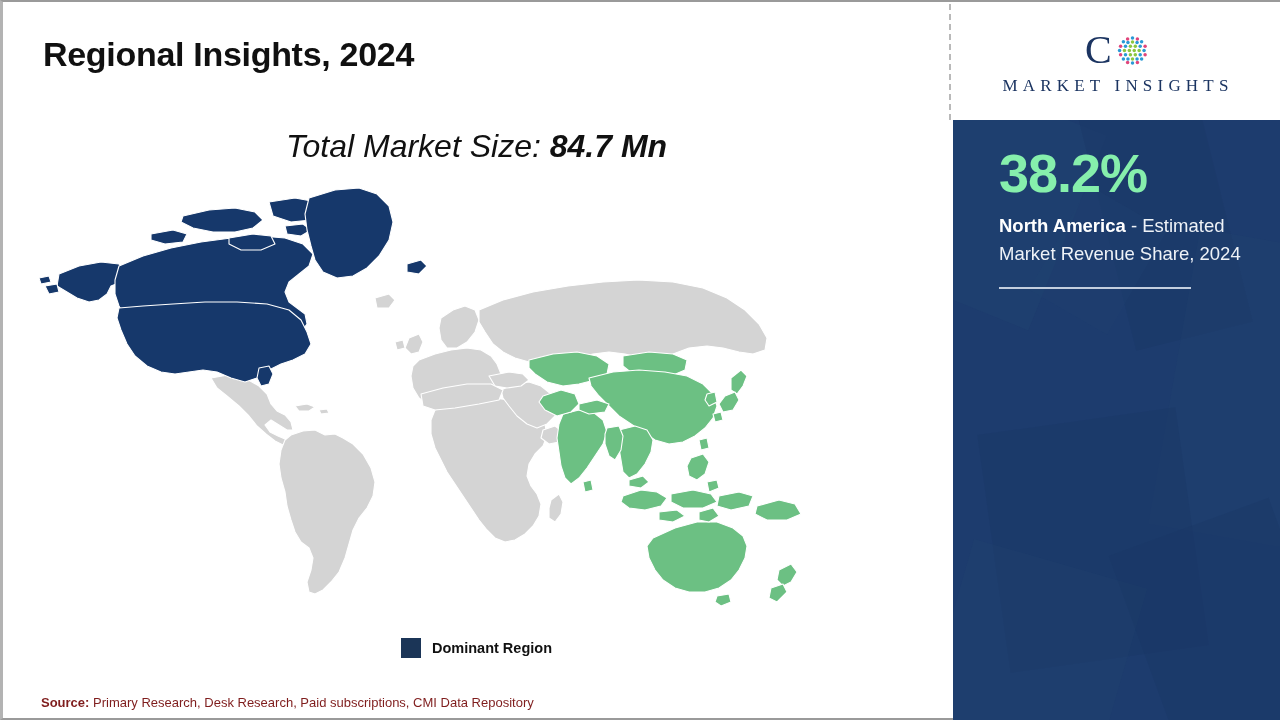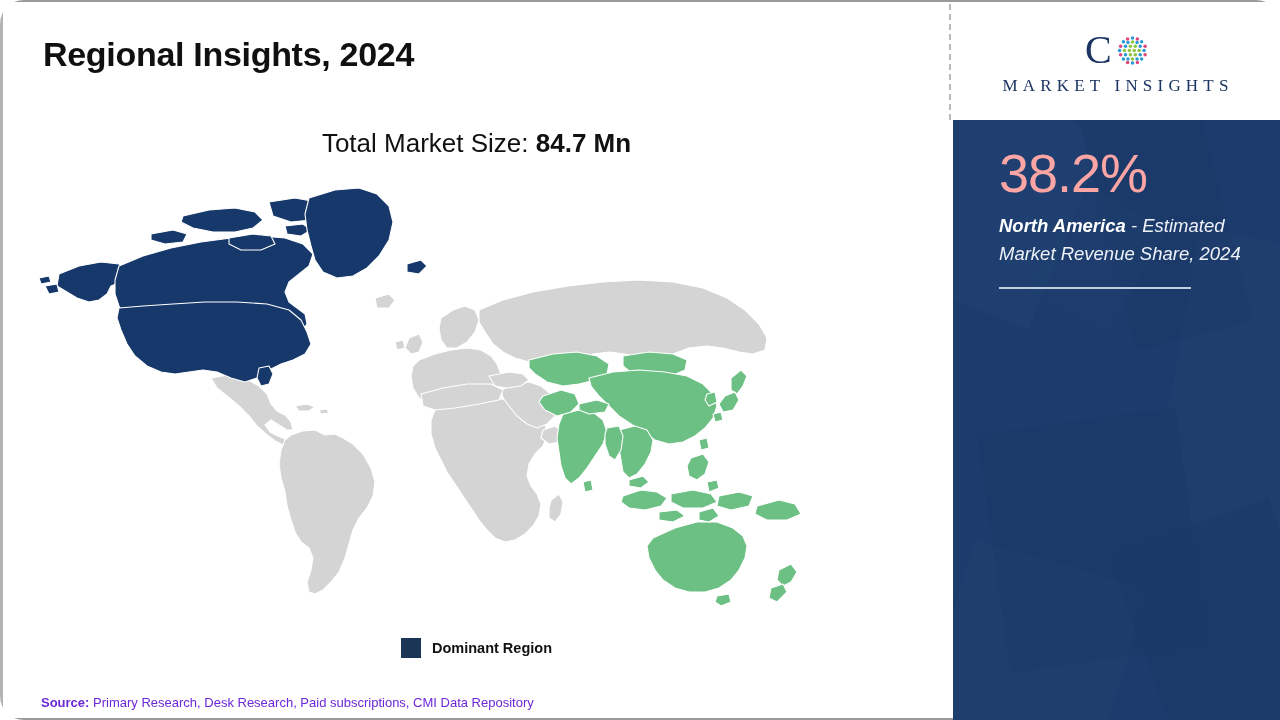--- a/index.html
+++ b/index.html
@@ -6,49 +6,49 @@
   body{
     width:1280px;height:720px;overflow:hidden;
     background:#ffffff;
     font-family:"Liberation Sans", sans-serif;
     -webkit-font-smoothing:antialiased;
   }
   #root{position:relative;width:1280px;height:720px;
         border-left:3px solid #b3b3b3;
         border-top:2px solid #9a9a9a;
         border-bottom:2px solid #9a9a9a;
-        box-sizing:border-box;background:#fff;border-radius:24px;}
+        box-sizing:border-box;background:#fff;}
 
   
   #left-panel{position:absolute;left:0;top:0;width:947px;height:716px;background:#fff;}
 
   #page-title{position:absolute;left:40px;top:33px;font-size:34px;font-weight:bold;
               color:#101010;letter-spacing:-0.3px;white-space:nowrap;}
 
   #market-size-row{position:absolute;left:0;top:126px;width:947px;text-align:center;
-                   font-size:26px;color:#111;white-space:nowrap;}
+                   font-size:32px;color:#111;white-space:nowrap;font-style:italic;}
   #market-size-row .label{font-weight:normal;}
   #market-size-row .value{font-weight:bold;}
 
   
   #map-wrap{position:absolute;left:20px;top:180px;width:900px;height:440px;}
   #map-wrap svg{width:100%;height:100%;display:block;}
   .land{fill:#d4d4d4;stroke:#ffffff;stroke-width:1.1;stroke-linejoin:round;}
   .dominant{fill:#16386b;stroke:#ffffff;stroke-width:1.1;stroke-linejoin:round;}
   .growing{fill:#6cc083;stroke:#ffffff;stroke-width:1.1;stroke-linejoin:round;}
 
   
   #legend{position:absolute;left:0;top:636px;width:947px;
           display:flex;justify-content:center;align-items:center;gap:68px;}
   .legend-item{display:flex;align-items:center;gap:11px;}
   .legend-swatch{width:20px;height:20px;display:block;}
   .legend-label{font-size:14.5px;font-weight:bold;color:#111;white-space:nowrap;}
 
   
-  #source-line{position:absolute;left:38px;top:693px;font-size:13px;color:#6d28d9;white-space:nowrap;}
+  #source-line{position:absolute;left:38px;top:693px;font-size:13px;color:#7f1d1d;white-space:nowrap;}
   #source-line .src-label{font-weight:bold;}
 
   
   #dashed-divider{position:absolute;left:946px;top:2px;width:0;height:116px;
                   border-left:2px dashed #b9b9b9;}
 
   
   #right-panel{position:absolute;left:950px;top:0;width:330px;height:720px;}
 
   #logo-band{position:absolute;left:0;top:0;width:330px;height:118px;background:#fff;
@@ -60,24 +60,24 @@
   #logo-sub{font-family:"Liberation Serif", serif;font-size:17px;color:#1b3461;
             letter-spacing:5.2px;margin-top:2px;white-space:nowrap;}
 
   #stats-panel{position:absolute;left:0;top:118px;width:330px;height:602px;
                background:#1d3c6e;overflow:hidden;}
   #stats-bg{position:absolute;inset:0;}
   .tex{position:absolute;background:#20416f;}
   .tex2{position:absolute;background:#1a3765;}
   #stats-content{position:absolute;left:46px;top:26px;right:18px;}
 
-  #stat-percent{font-size:54px;font-weight:normal;color:#fca5a5;line-height:1;
+  #stat-percent{font-size:54px;font-weight:bold;color:#86efac;line-height:1;
                 letter-spacing:-1px;}
   #stat-desc{margin-top:12px;font-size:18.5px;color:#eef2f7;line-height:1.52;
-             font-weight:300;max-width:268px;font-style:italic;}
+             font-weight:300;max-width:268px;}
   #stat-desc .region{font-weight:bold;color:#ffffff;}
   #stat-divider{margin-top:19px;width:192px;height:1.5px;background:#c3cede;}
   #market-name{margin-top:26px;font-size:25px;color:#f3f6fa;line-height:1.46;
                font-weight:300;max-width:262px;}
 </style>
 </head>
 <body>
 
 <div id="root">
 

